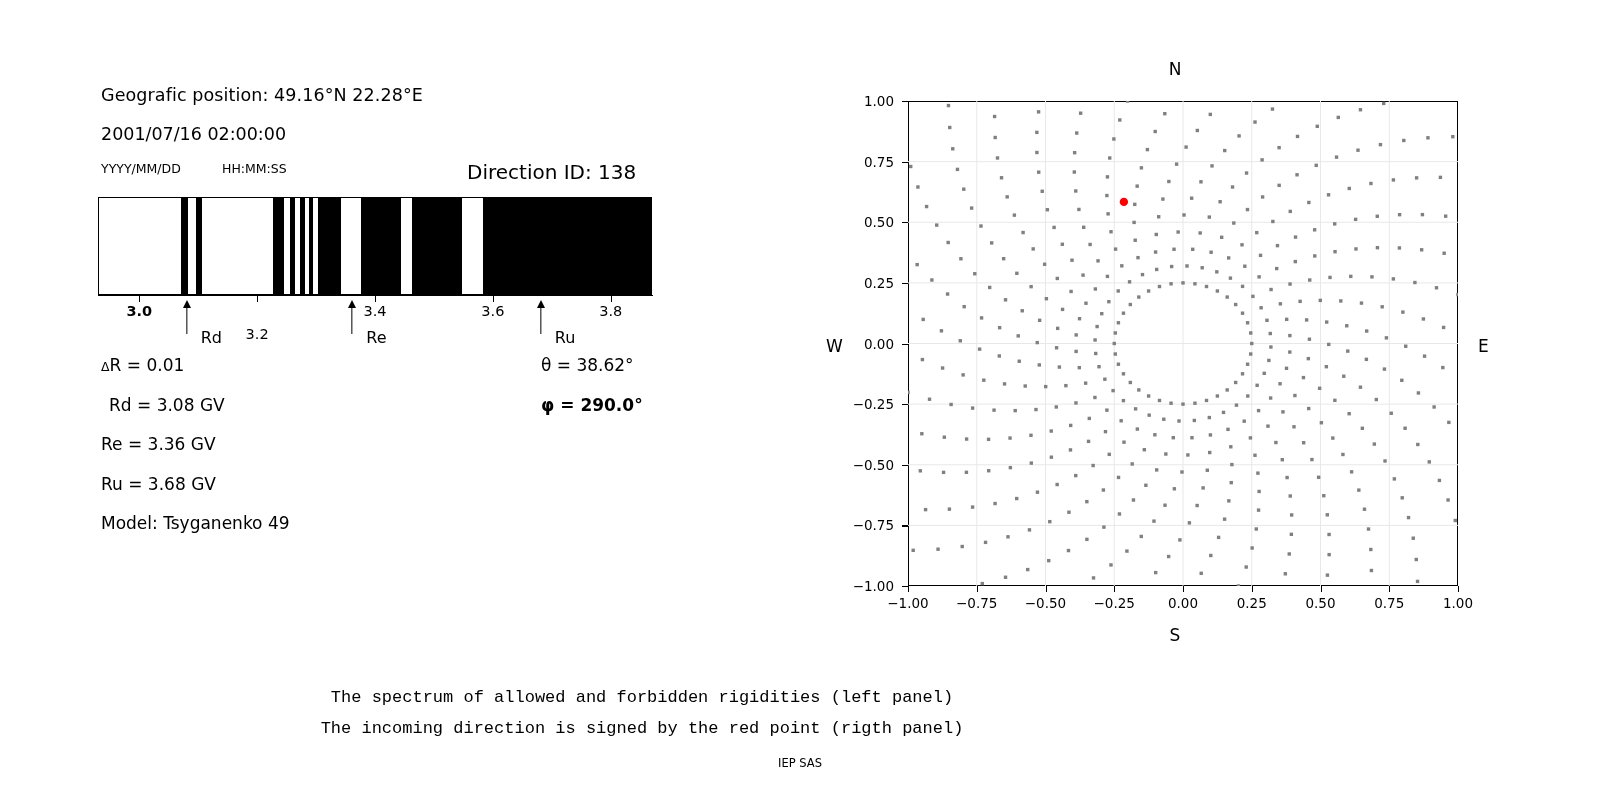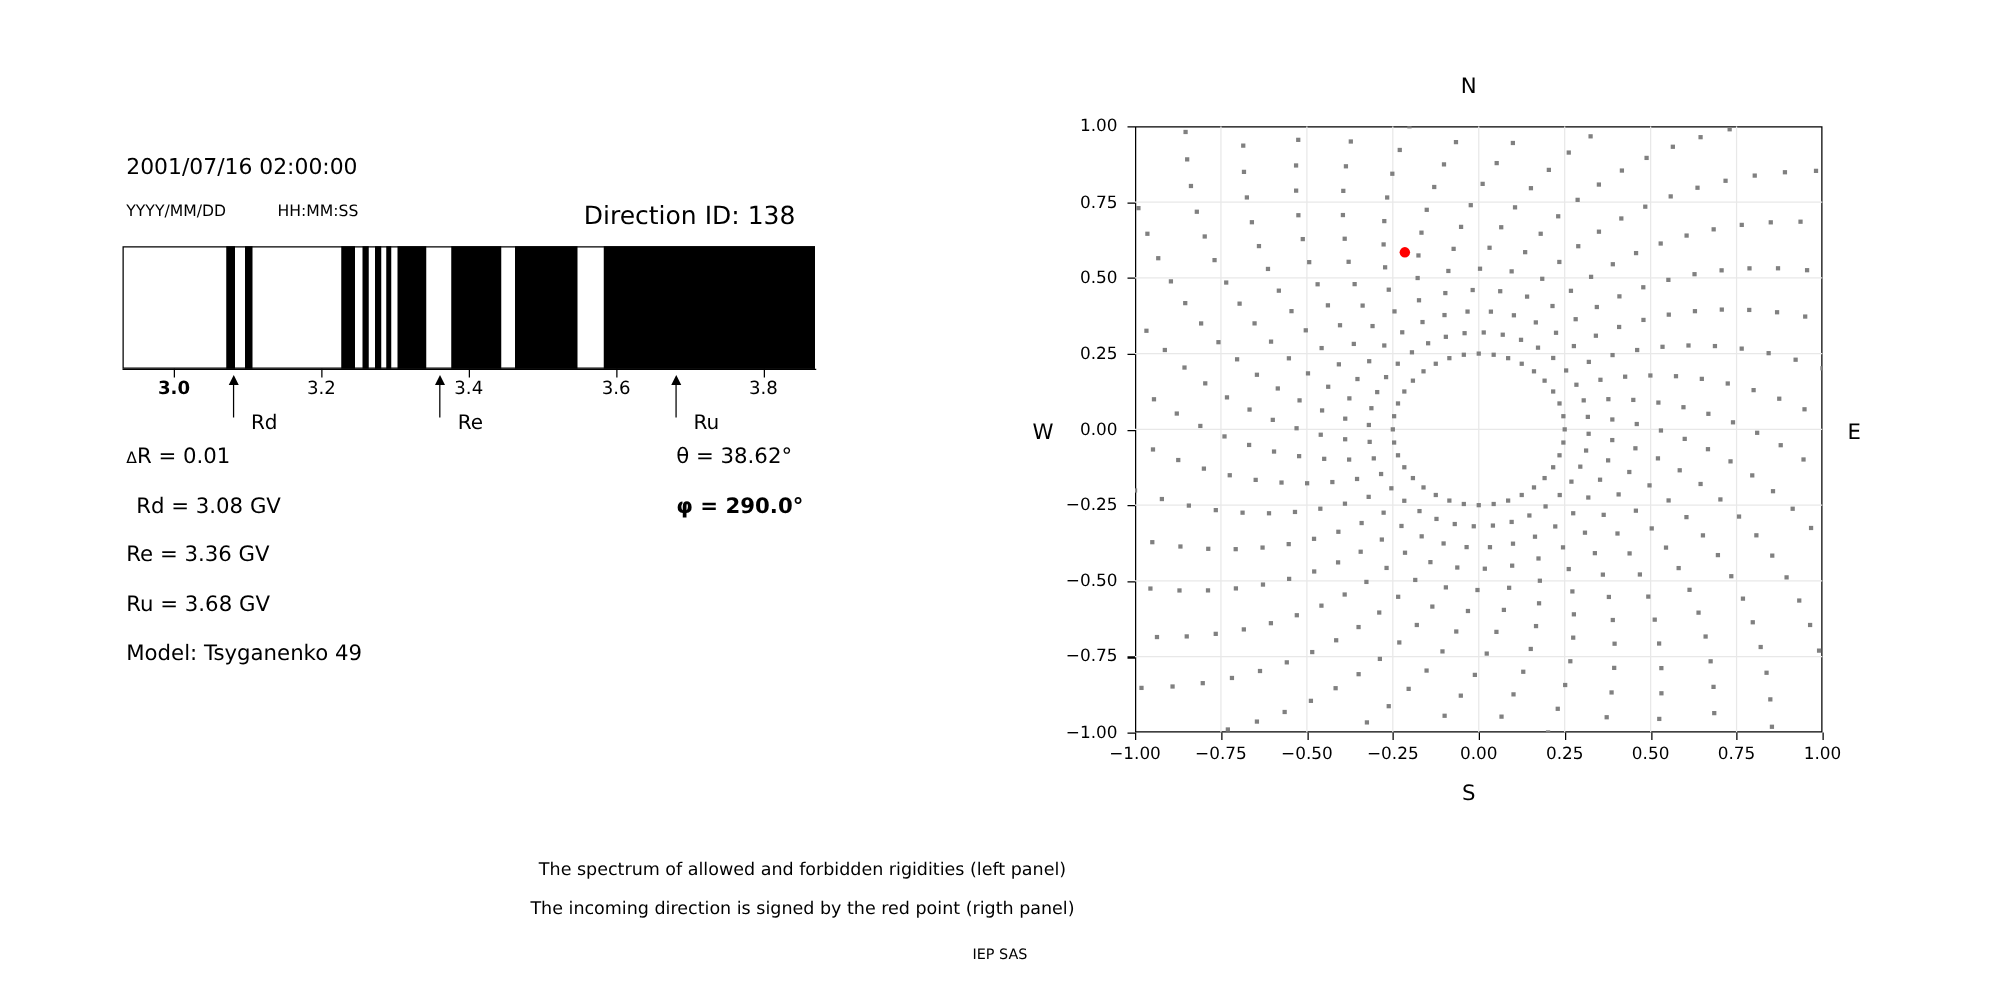--- a/index.html
+++ b/index.html
@@ -50,30 +50,31 @@
   .xlab{position:absolute;font-size:13.5px;white-space:nowrap;transform:translateX(-50%);}
   .ytick{position:absolute;width:6px;height:1.2px;background:#000;}
   .xtick{position:absolute;width:1.2px;height:6px;background:#000;}
 
   #lbl-N{left:1175px;top:59px;font-size:17px;transform:translateX(-50%);}
   #lbl-S{left:1175px;top:625px;font-size:17px;transform:translateX(-50%);}
   #lbl-W{left:826px;top:336px;font-size:17px;}
   #lbl-E{left:1478px;top:336px;font-size:17px;}
 
   
-  .caption{position:absolute;width:1284px;text-align:center;font-size:14px;}
+  .caption{position:absolute;width:1284px;text-align:center;font-size:17px;font-family:Liberation Mono, monospace;}
   #caption-1{top:688px;}
   #caption-2{top:719px;}
   #footer{position:absolute;width:1600px;text-align:center;top:756px;font-size:11.5px;}
 </style>
 </head>
 <body>
 
 <div class="canvas">
 
+  <div class="abs" id="geo-position">Geografic position: 49.16°N 22.28°E</div>
   <div class="abs" id="datetime">2001/07/16 02:00:00</div>
   <div class="abs" id="fmt-date">YYYY/MM/DD</div>
   <div class="abs" id="fmt-time">HH:MM:SS</div>
   <div class="abs" id="direction-id">Direction ID: 138</div>
 
   <div class="abs" id="spectrum-wrap">
     <div id="spectrum-frame"></div>
     <div id="bands-host">
         <div class="band" style="left: 83.3947px; width: 7.07234px;"></div>
         <div class="band" style="left: 97.5394px; width: 6.48298px;"></div>
@@ -86,21 +87,21 @@
         <div class="band" style="left: 314.424px; width: 49.5064px;"></div>
         <div class="band" style="left: 385.148px; width: 168.852px;"></div>
       </div>
   </div>
 
   <div class="abs" id="axis-line"></div>
   <div id="ticks-host">
       <div class="tick" style="left: 139.255px;"></div>
       <div class="ticklabel" style="left: 139.255px; font-weight: bold;">3.0</div>
       <div class="tick" style="left: 257.128px;"></div>
-      <div class="ticklabel" style="left: 257.128px;">3.2</div>
+      <div class="ticklabel" style="left: 257.128px; margin-top: 23px;">3.2</div>
       <div class="tick" style="left: 375px;"></div>
       <div class="ticklabel" style="left: 375px;">3.4</div>
       <div class="tick" style="left: 492.872px;"></div>
       <div class="ticklabel" style="left: 492.872px; text-align: center;">3.6</div>
       <div class="tick" style="left: 610.745px;"></div>
       <div class="ticklabel" style="left: 610.745px;">3.8</div>
     </div>
   <div id="markers-host">
       <div class="marker-arrow" style="left: 186.404px; top: 300px; width: 1px; height: 34px;">
         <div class="shaft" style="top: 6px; height: 28px;"></div>

